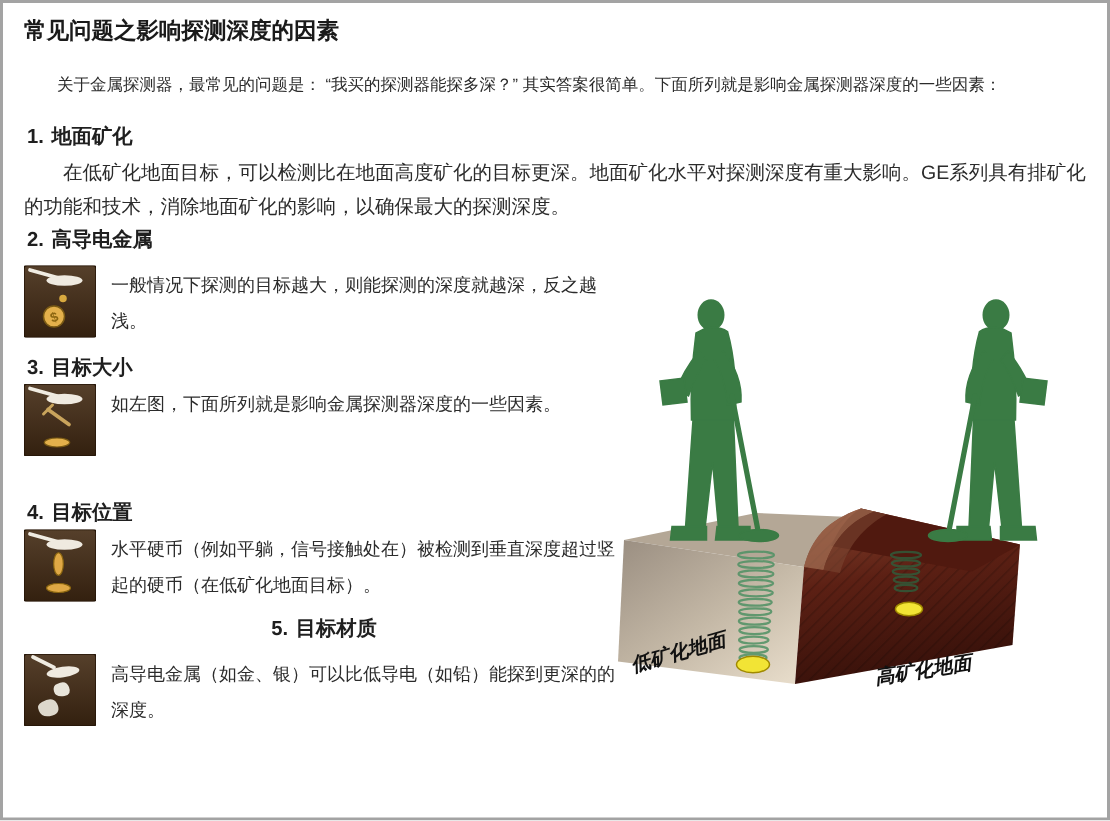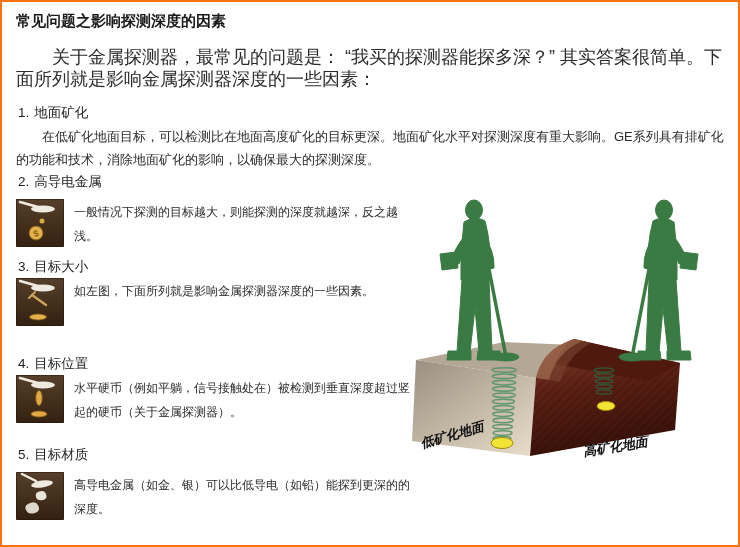--- a/index.html
+++ b/index.html
@@ -1,50 +1,50 @@
 <!DOCTYPE html>
 <html><head>
 <meta charset="utf-8">
 <style>
   html,body{margin:0;padding:0;background:#fff;}
   .page{
     position:relative;
     width:740px;height:547px;
     box-sizing:border-box;
-    border:2px solid #f97316;
+    border:2px solid #a3a3a3;
     background:#ffffff;
     font-family:"Liberation Sans", sans-serif;
     color:#2b2b2b;
     overflow:hidden;
   }
   .content{padding:8px 14px 0 14px;}
   .page-title{
     font-size:15px;font-weight:bold;color:#1a1a1a;
     margin:2px 0 16px 0;line-height:18px;
   }
   .intro{
-    font-size:18px;line-height:22px;
+    font-size:11px;line-height:22px;
     text-indent:2em;margin:0 0 14px 0;
   }
   .sec-heading{
-    font-size:13.5px;font-weight:normal;color:#1f1f1f;
+    font-size:13.5px;font-weight:bold;color:#1f1f1f;
     line-height:18px;padding-left:2px;
   }
   .sec-heading .num{margin-right:5px;}
   .sec1-body{
     font-size:13px;line-height:22.5px;text-indent:2em;
     margin:4px 0 0 0;
   }
   .left-col{width:398px;}
   .item-row{display:flex;gap:10px;}
   .item-icon{flex:0 0 48px;width:48px;height:48px;}
   .item-text{
     flex:1;font-size:12px;line-height:24px;padding-top:1px;margin:0;
   }
-  .mt2{margin-top:2px;} .mt4{margin-top:4px;} .mt6{margin-top:22px;}
+  .mt2{margin-top:2px;} .mt4{margin-top:4px;} .mt6{margin-top:8px;text-align:center;}
   .mt8{margin-top:8px;} .mt10{margin-top:10px;} .mt12{margin-top:29px;}
   .illustration{
     position:absolute;left:406px;top:192px;width:332px;height:282px;
   }
   .ground-label{
     font-size:13px;font-weight:bold;font-style:italic;fill:#111111;
   }
 </style>
 </head>
 <body>
@@ -122,21 +122,21 @@
                 <stop offset="0" stop-color="#56402b"></stop>
                   <stop offset="1" stop-color="#33200f"></stop>
               </linearGradient>
             </defs>
             <rect x="0" y="0" width="48" height="48" rx="2" fill="url(#bg4)" stroke="#241507" stroke-width="1"></rect>
             <path d="M4,3 L22,8" stroke="#f0ece2" stroke-width="2.5" fill="none" stroke-linecap="round"></path>
             <ellipse cx="27" cy="10" rx="12" ry="3.5" fill="#efeae0"></ellipse>
             <ellipse cx="23" cy="23" rx="3.2" ry="7.5" fill="#dfa845" stroke="#8a6510" stroke-width="0.8"></ellipse>
             <ellipse cx="23" cy="39" rx="8" ry="3" fill="#dfa845" stroke="#8a6510" stroke-width="0.8"></ellipse>
           </svg>
-          <p class="item-text">水平硬币（例如平躺，信号接触处在）被检测到垂直深度超过竖起的硬币（关于金属探测器）。</p>
+          <p class="item-text">水平硬币（例如平躺，信号接触处在）被检测到垂直深度超过竖起的硬币（在低矿化地面目标）。</p>
         </div>
       </div>
 
       <div>
         <div class="sec-heading mt6">
           <span class="num">5.</span><span>目标材质</span>
         </div>
         <div class="item-row mt8">
           <svg class="item-icon" viewBox="0 0 48 48">
             <defs>

